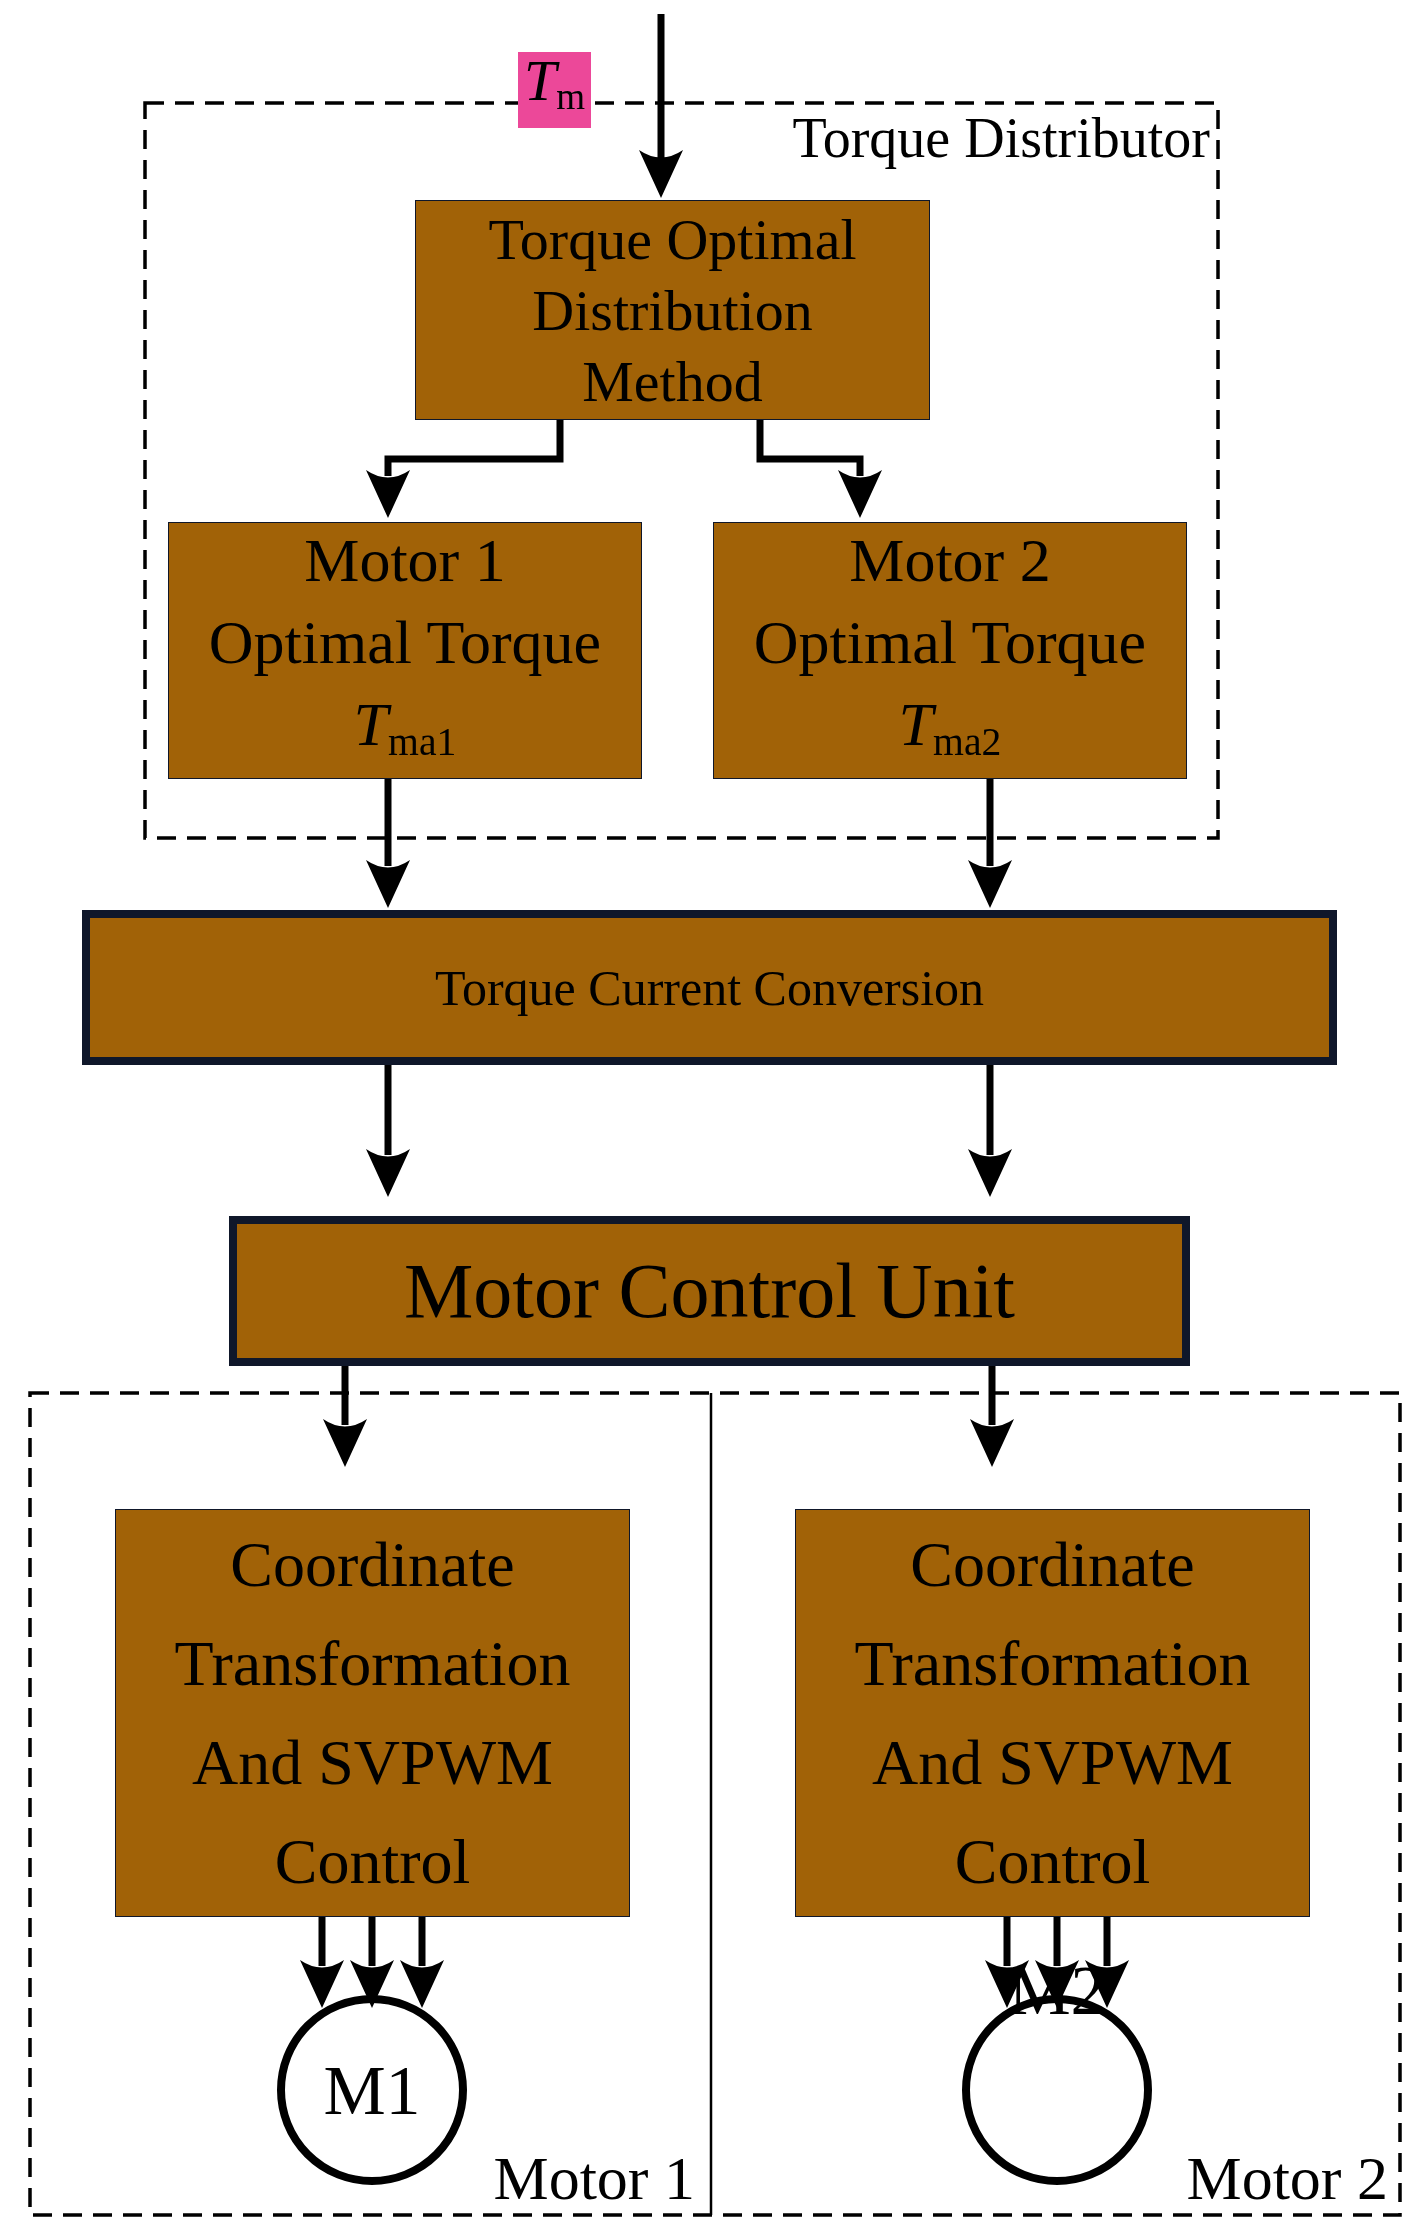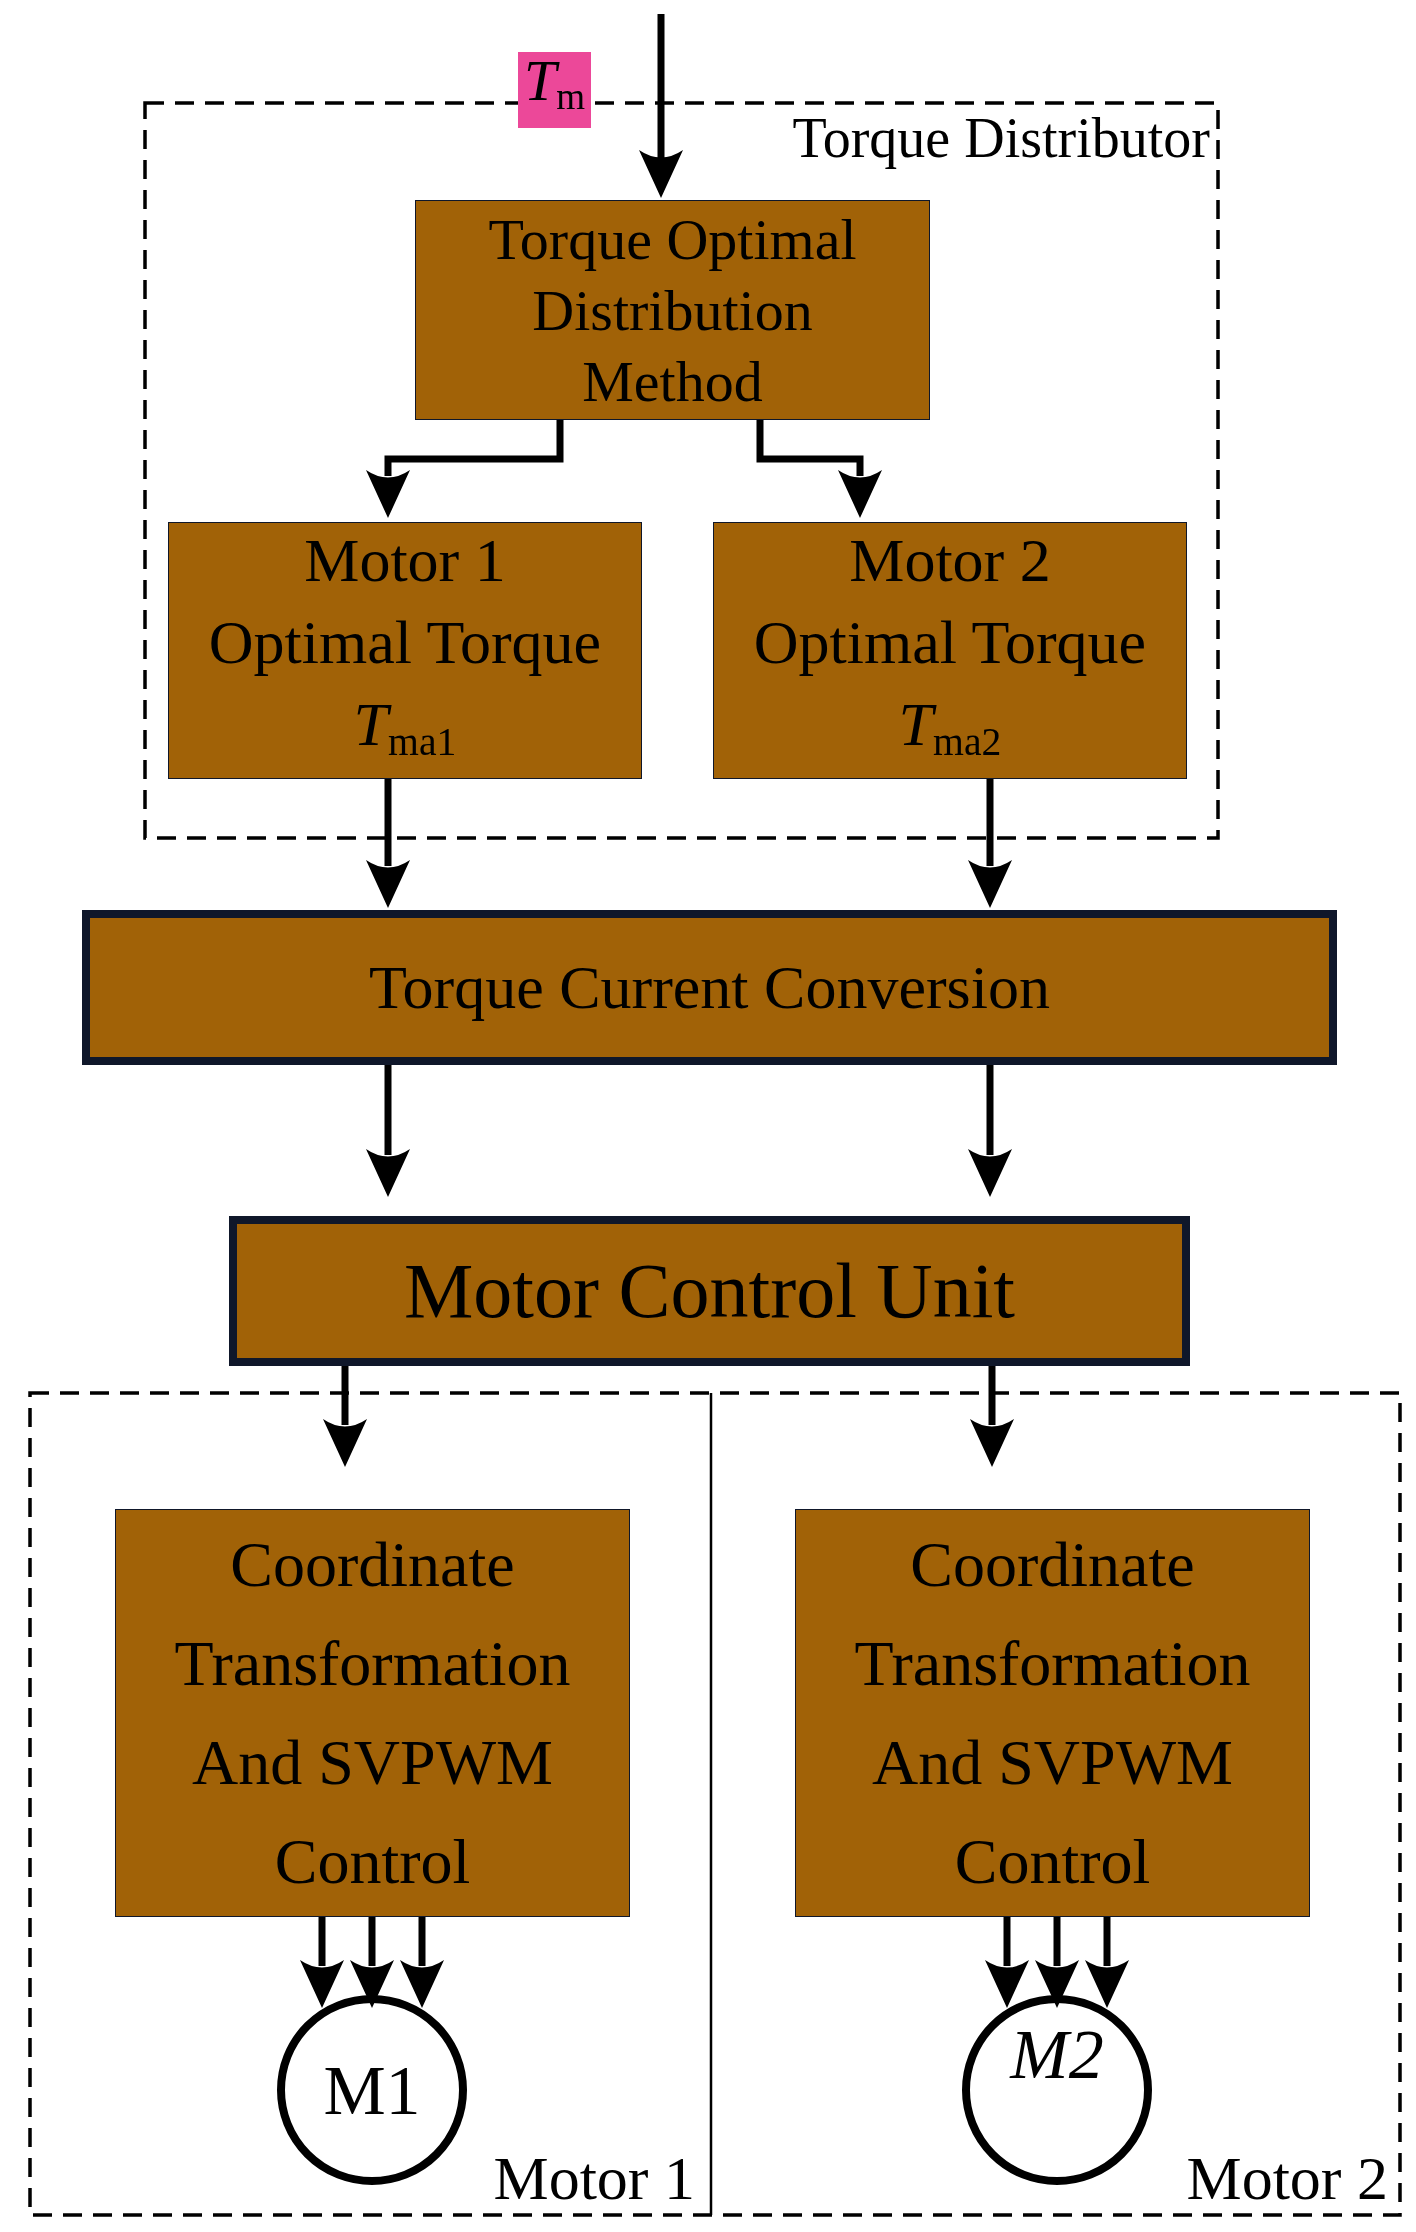--- a/index.html
+++ b/index.html
@@ -29,21 +29,21 @@
     align-items:center;
     justify-content:center;
     text-align:center;
   }
   .box .line{display:block;}
 
   .method-box{left:415px;top:200px;width:515px;height:220px;font-size:58px;line-height:71px;}
   .motor-opt-box{top:522px;width:474px;height:257px;font-size:62px;line-height:82px;}
   .motor1-opt-box{left:168px;}
   .motor2-opt-box{left:713px;}
-  .tcc-box{left:82px;top:910px;width:1255px;height:155px;font-size:62px;border-width:8px;}
+  .tcc-box{left:82px;top:910px;width:1255px;height:155px;font-size:50px;border-width:8px;}
   .mcu-box{left:229px;top:1200px;width:961px;height:150px;font-size:78px;border-width:8px;margin-top:16px;}
   .coord-box{top:1470px;width:515px;height:408px;font-size:64px;line-height:99px;margin-top:39px;}
   .coord1-box{left:115px;}
   .coord2-box{left:795px;}
 
   .sym-base{font-style:italic;}
   .sym-sub{font-style:normal;font-size:0.64em;vertical-align:-0.24em;letter-spacing:0;}
 
   .input-symbol{
     position:absolute;left:518px;top:52px;
@@ -53,21 +53,21 @@
   .distributor-title{
     position:absolute;left:750px;top:108px;width:460px;
     font-size:56px;line-height:60px;text-align:right;white-space:nowrap;
   }
   .machine-label{
     position:absolute;width:200px;height:110px;
     display:flex;align-items:center;justify-content:center;
     font-size:70px;
   }
   .m1-label{left:272px;top:2036px;}
-  .m2-label{left:957px;top:2000px;font-style:italic;}
+  .m2-label{left:957px;top:1936px;}
   .section-caption{
     position:absolute;width:320px;top:2146px;
     font-size:62px;line-height:64px;text-align:right;white-space:nowrap;
   }
   .caption-1{left:375px;}
   .caption-2{left:1068px;}
 </style>
 </head>
 <body>
 

